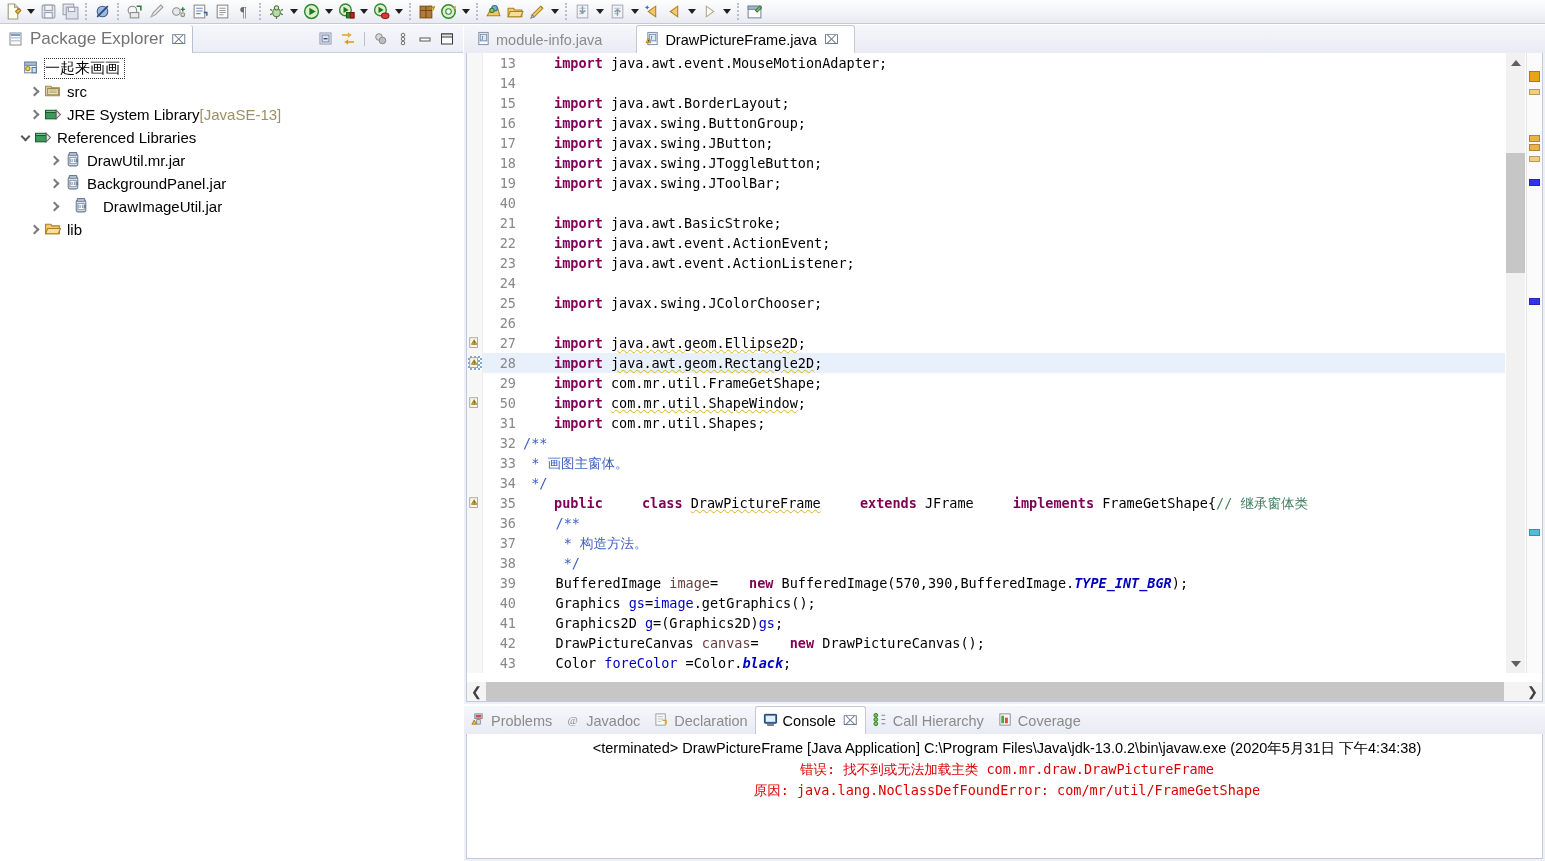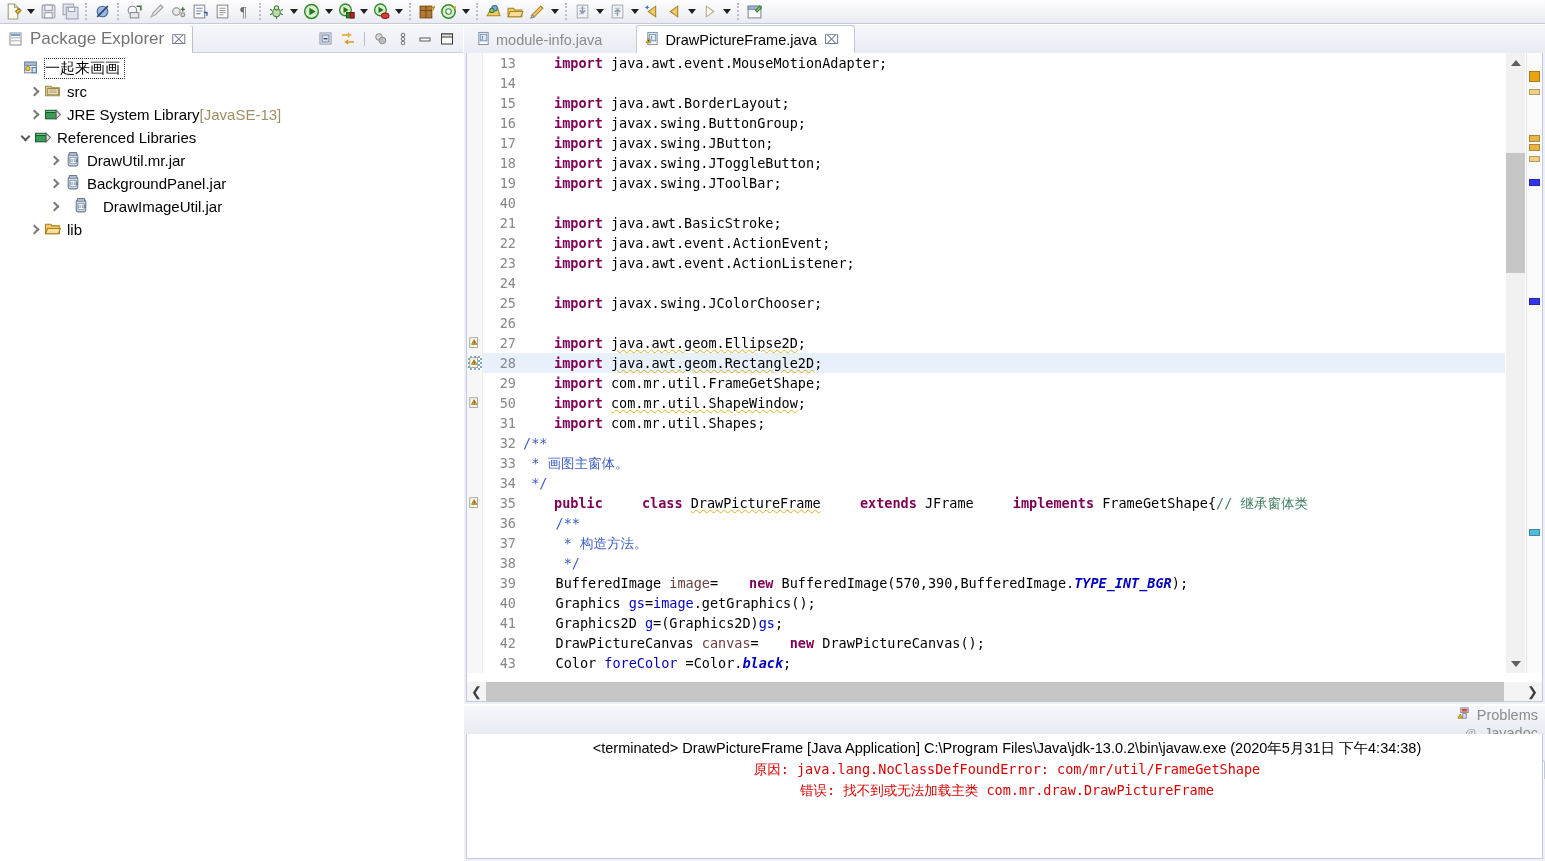--- a/index.html
+++ b/index.html
@@ -277,21 +277,21 @@
   
   #console-panel {
     position: absolute; left: 464px; top: 706px;
     width: 1081px; height: 155px;
     background: #eef0f8;
   }
   #console-tabbar {
     position: absolute; left: 0; top: 0;
     width: 1081px; height: 28px;
     background: linear-gradient(to bottom,#f6f7fb 0%, #e9ebf4 100%);
-    display: flex; align-items: flex-end; flex-direction: column;
+    display: flex; align-items: flex-end;
   }
   .ctab {
     height: 27px;
     display: flex; align-items: center;
     padding: 0 7px;
     font-size: 14.5px;
     color: #8b8b8b;
     white-space: nowrap;
   }
   .ctab.active {
@@ -847,16 +847,16 @@
         <span><svg class="ctab-ico" viewBox="0 0 16 16">
             <rect x="2" y="2" width="11" height="12" fill="#fbfbfb" stroke="#8a8a9a"></rect>
             <rect x="3.5" y="4" width="3" height="8" fill="#4aa83a"></rect>
             <rect x="7.5" y="6" width="3" height="6" fill="#d84a4a"></rect>
           </svg></span>
         <span>Coverage</span>
       </div>
     </div>
   <div id="console-body">
       <div class="conline">&lt;terminated&gt; DrawPictureFrame [Java Application] C:\Program Files\Java\jdk-13.0.2\bin\javaw.exe (2020年5月31日 下午4:34:38)</div>
+      <div class="conline err mono">错误: 找不到或无法加载主类 com.mr.draw.DrawPictureFrame</div>
       <div class="conline err mono">原因: java.lang.NoClassDefFoundError: com/mr/util/FrameGetShape</div>
-      <div class="conline err mono">错误: 找不到或无法加载主类 com.mr.draw.DrawPictureFrame</div>
     </div>
 </div>
 
 </body></html>

